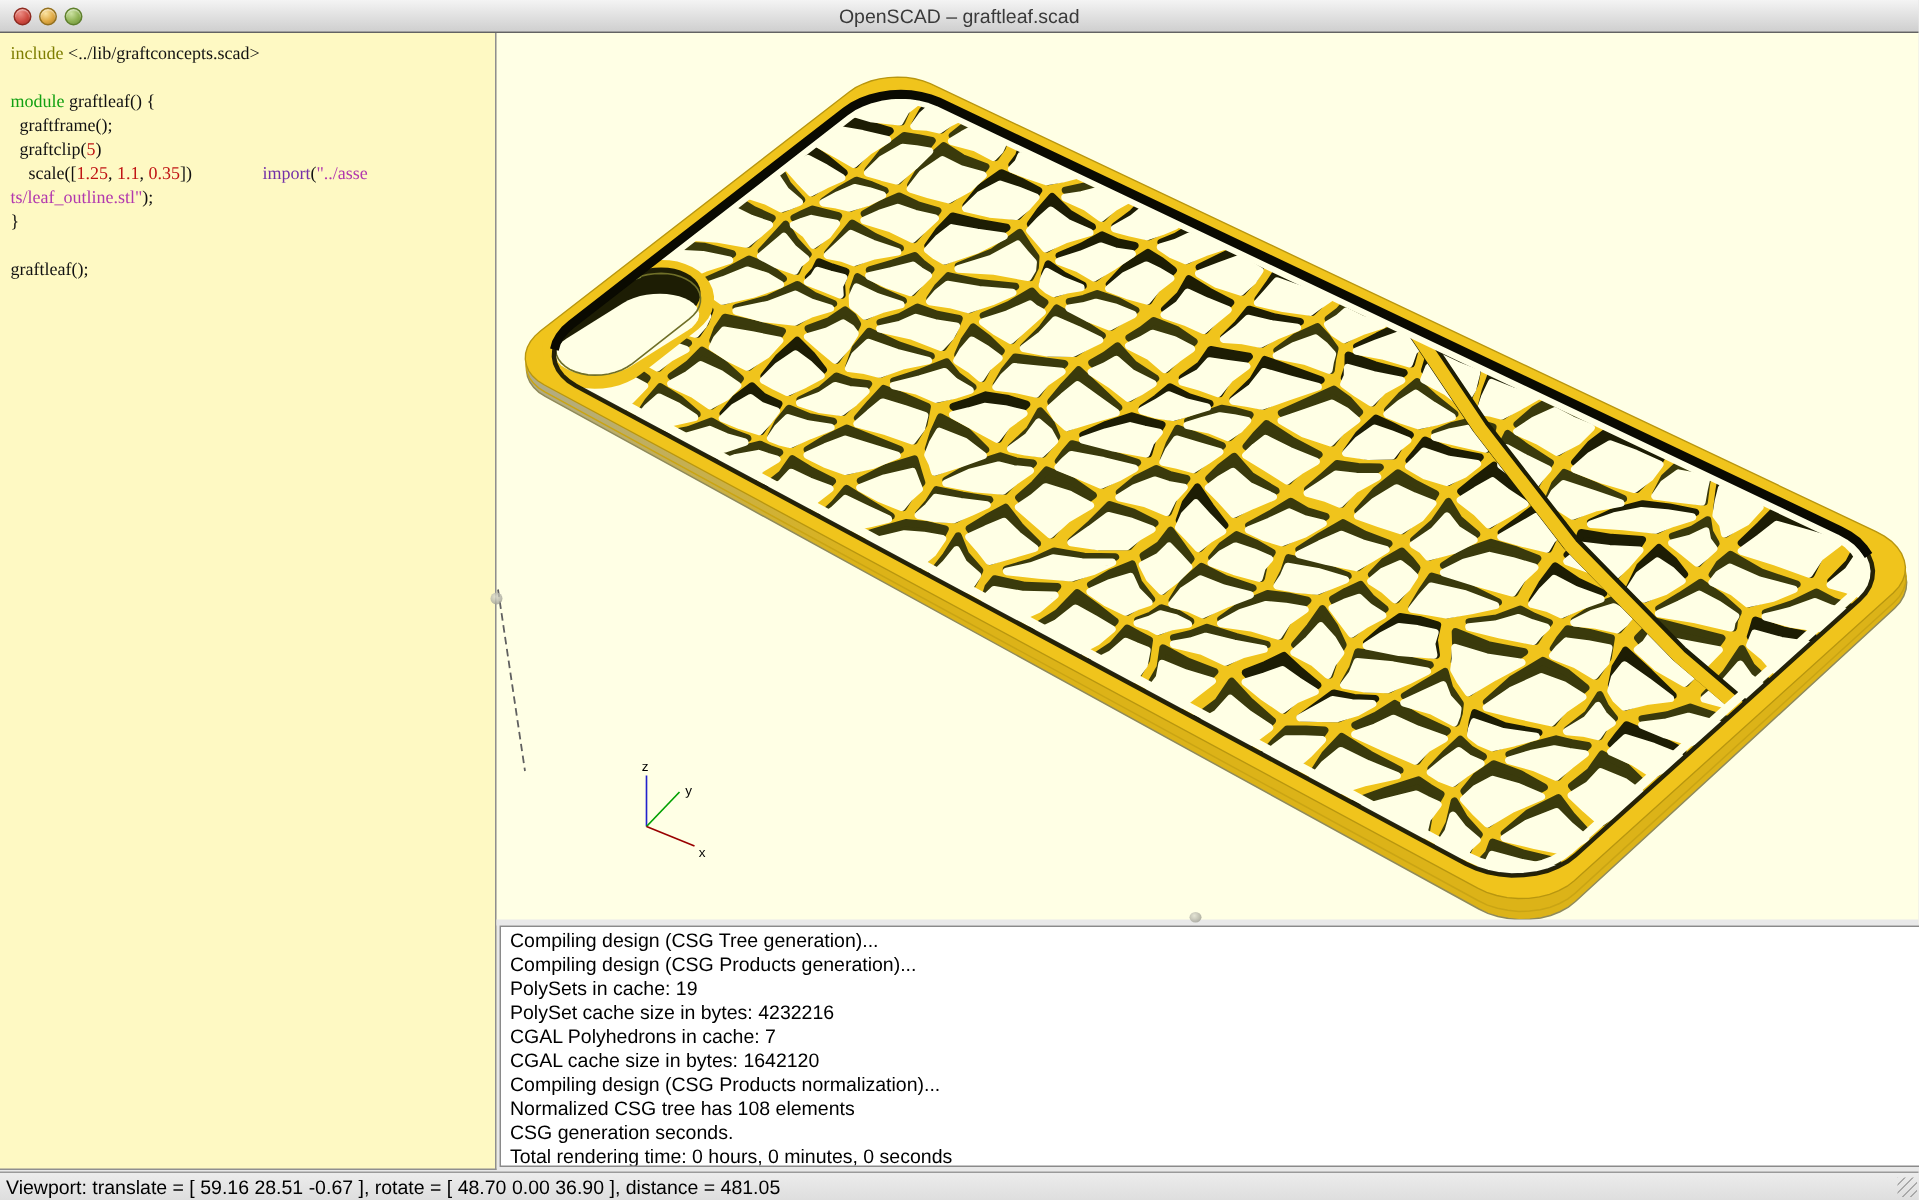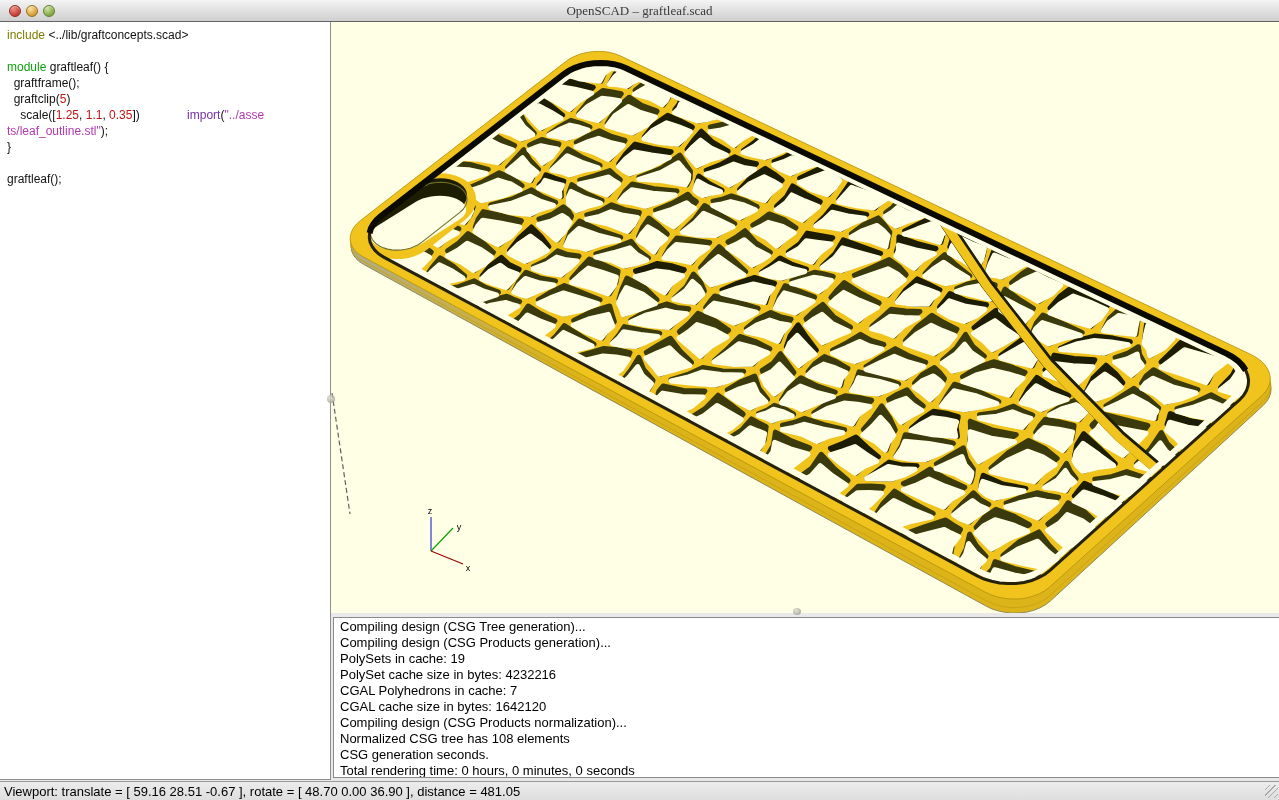--- a/index.html
+++ b/index.html
@@ -1,28 +1,28 @@
 <!DOCTYPE html>
 <html><head>
 <meta charset="utf-8">
 <style>
   * { margin:0; padding:0; box-sizing:border-box; }
   html,body { width:1279px; height:800px; overflow:hidden; background:#e8e8e8; font-family:"Liberation Sans",sans-serif; }
   .window { position:absolute; inset:0; }
   .titlebar { position:absolute; left:0; top:0; width:1279px; height:22px;
     background:linear-gradient(#f4f4f4,#e3e3e3 45%,#cfcfcf); border-bottom:1px solid #636363; }
-  .title { position:absolute; left:0; right:0; top:3px; text-align:center; font-size:13px; color:#3a3a3a;font-family:Liberation Serif, serif; }
+  .title { position:absolute; left:0; right:0; top:3px; text-align:center; font-size:13px; color:#3a3a3a; }
   .lights { position:absolute; left:9px; top:5px; display:flex; gap:5px; }
   .light { width:12px; height:12px; border-radius:50%; display:inline-block; box-shadow:inset 0 1px 1px rgba(255,255,255,.55); }
   .light.red   { background:radial-gradient(circle at 35% 30%, #ec8d84, #cf4c42 55%, #a62e24); border:1px solid #8e2a20;}
   .light.yellow{ background:radial-gradient(circle at 35% 30%, #fbe3a0, #dfa943 55%, #b07e22); border:1px solid #93701e;}
   .light.green { background:radial-gradient(circle at 35% 30%, #cce2a2, #8fb254 55%, #6a8f35); border:1px solid #5e7f2c;}
-  .editor { position:absolute; left:0; top:22px; width:331px; height:758px; background:#ffffff;
+  .editor { position:absolute; left:0; top:22px; width:331px; height:758px; background:#fef9c3;
     border-right:1px solid #8f8f8f; border-bottom:1px solid #8f8f8f;
-    font-family:Liberation Sans, sans-serif; font-size:12px; line-height:16px; color:#111;
+    font-family:Liberation Serif, serif; font-size:12px; line-height:16px; color:#111;
     padding:5px 0 0 7px; white-space:pre; overflow:hidden;}
   .tok-inc{color:#7d7d00;} .tok-kw{color:#11a011;} .tok-num{color:#c01414;}
   .tok-fn{color:#7330a8;margin-left:44px;} .tok-str{color:#b238ae;} .tok-pl{color:#111;}
   .viewport { position:absolute; left:331px; top:22px; width:948px; height:594px; background:#ffffe5; }
   .scene-svg { position:absolute; left:331px; top:22px; width:948px; height:594px; }
   .console { position:absolute; left:333px; top:617px; width:1028px; height:161px; background:#fff;
     border:1px solid #8a8a8a; font-size:13px; line-height:16px; color:#000; padding:1px 0 0 6px; overflow:hidden;}
   .cscroll { position:absolute; right:0; top:0; bottom:0; width:14px; background:#ececec; border-left:1px solid #b5b5b5; }
   .cthumb { position:absolute; left:2px; top:9px; width:9px; height:148px; border-radius:5px;
     background:linear-gradient(90deg,#cfcfcf,#b6b6b6); border:1px solid #a9a9a9; }

